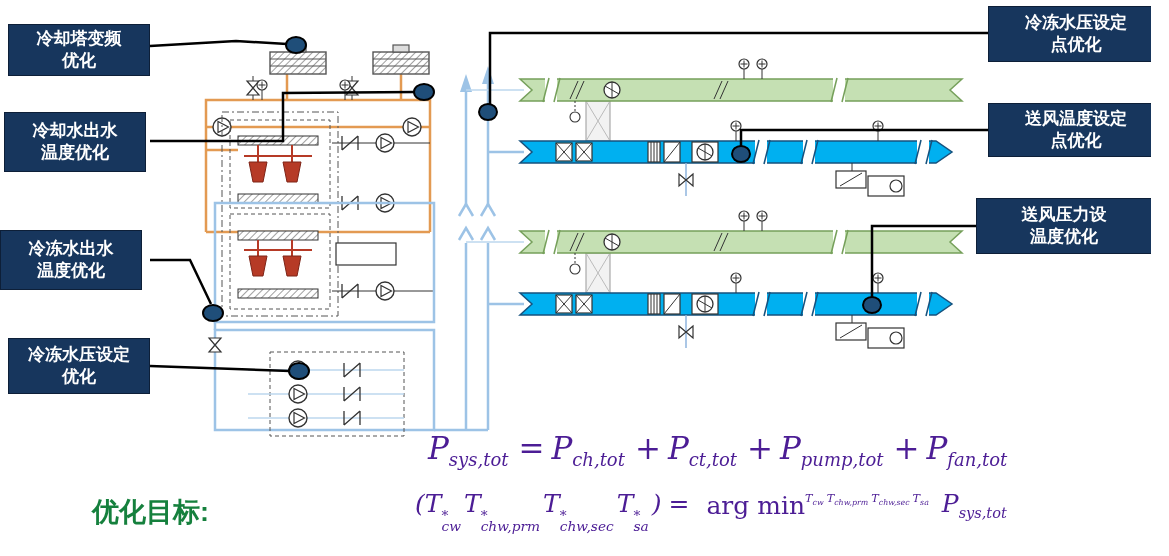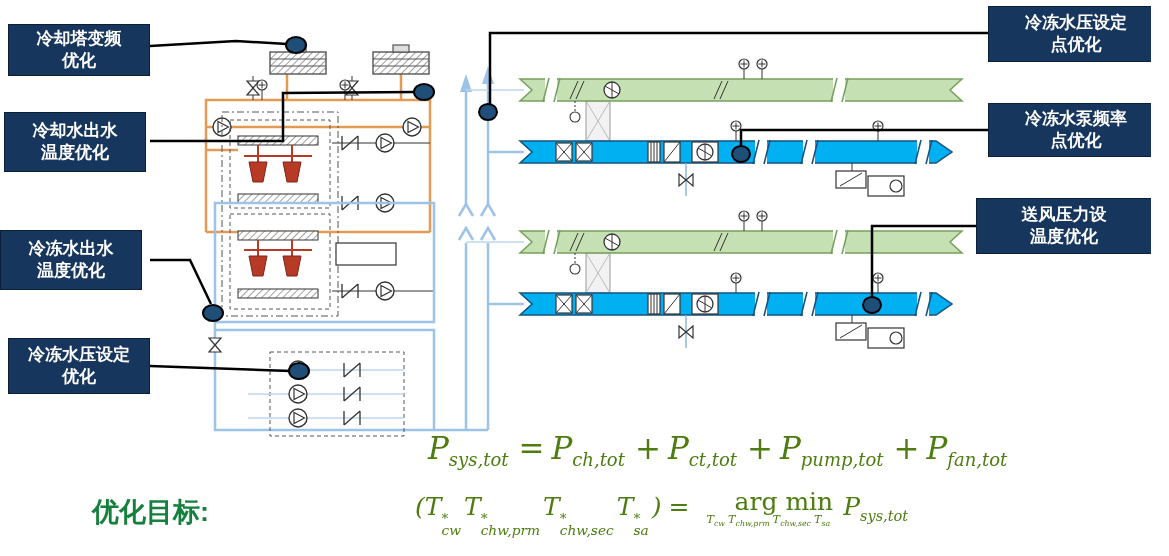--- a/index.html
+++ b/index.html
@@ -9,28 +9,28 @@
 
   
   .callout{position:absolute;background:var(--navy,#17365D);color:#fff;font-weight:bold;
     font-size:17px;line-height:1.3;display:flex;flex-direction:column;justify-content:center;
     align-items:center;text-align:center;border:1px solid #0d1f38}
 
   
   .heading{position:absolute;left:92px;top:494px;font-size:27px;font-weight:bold;color:#15803d}
 
   
-  .formula{position:absolute;font-family:"DejaVu Serif",serif;font-style:italic;color:#4d7c0f;white-space:nowrap}
+  .formula{position:absolute;font-family:"DejaVu Serif",serif;font-style:italic;color:#4c1d95;white-space:nowrap}
   .f1{left:428px;top:430px;font-size:31px}
   .f2{left:415px;top:489px;font-size:25px}
   .formula sub{font-size:0.58em;font-style:italic;margin-right:3px}
   .formula .op{font-style:normal;margin:0 7px}
   .ss{display:inline-flex;flex-direction:column;align-items:flex-start;font-size:0.55em;
       line-height:0.85;vertical-align:-0.55em;margin-right:3px}
-  .argmin{display:inline-flex;flex-direction:column;align-items:flex-end;vertical-align:middle;margin:0 10px}
+  .argmin{display:inline-flex;flex-direction:row;align-items:flex-start;vertical-align:middle;margin:0 10px}
   .am-top{font-style:normal;line-height:1}
   .am-sub{font-size:0.45em;font-style:italic;line-height:1.1;white-space:nowrap}
   .am-sub sub{font-size:0.7em}
 
   
   .pipe-orange{stroke:var(--orange,#E39A52);stroke-width:2.5;fill:none}
   .pipe-lblue{stroke:var(--lightblue,#9DC3E6);stroke-width:2.5;fill:none}
   .pipe-thinblue{stroke:#BDD7EE;stroke-width:1.5;fill:none}
   .pipe-red{stroke:var(--red,#B63A26);stroke-width:2;fill:none}
   .fill-red{fill:var(--red,#B63A26);stroke:#7E2417;stroke-width:1}
@@ -291,21 +291,21 @@
   <div class="callout" style="left:8px;top:338px;width:142px;height:56px">
     <span>冷冻水压设定</span>
     <span>优化</span>
   </div>
 
   <div class="callout" style="left:988px;top:6px;width:176px;height:56px">
     <span>冷冻水压设定</span>
     <span>点优化</span>
   </div>
   <div class="callout" style="left:988px;top:103px;width:176px;height:54px">
-    <span>冷冻水泵频率</span>
+    <span>送风温度设定</span>
     <span>点优化</span>
   </div>
   <div class="callout" style="left:976px;top:198px;width:176px;height:56px">
     <span>送风压力设</span>
     <span>温度优化</span>
   </div>
 
   <div class="heading">优化目标:</div>
 
   <div class="formula f1">

